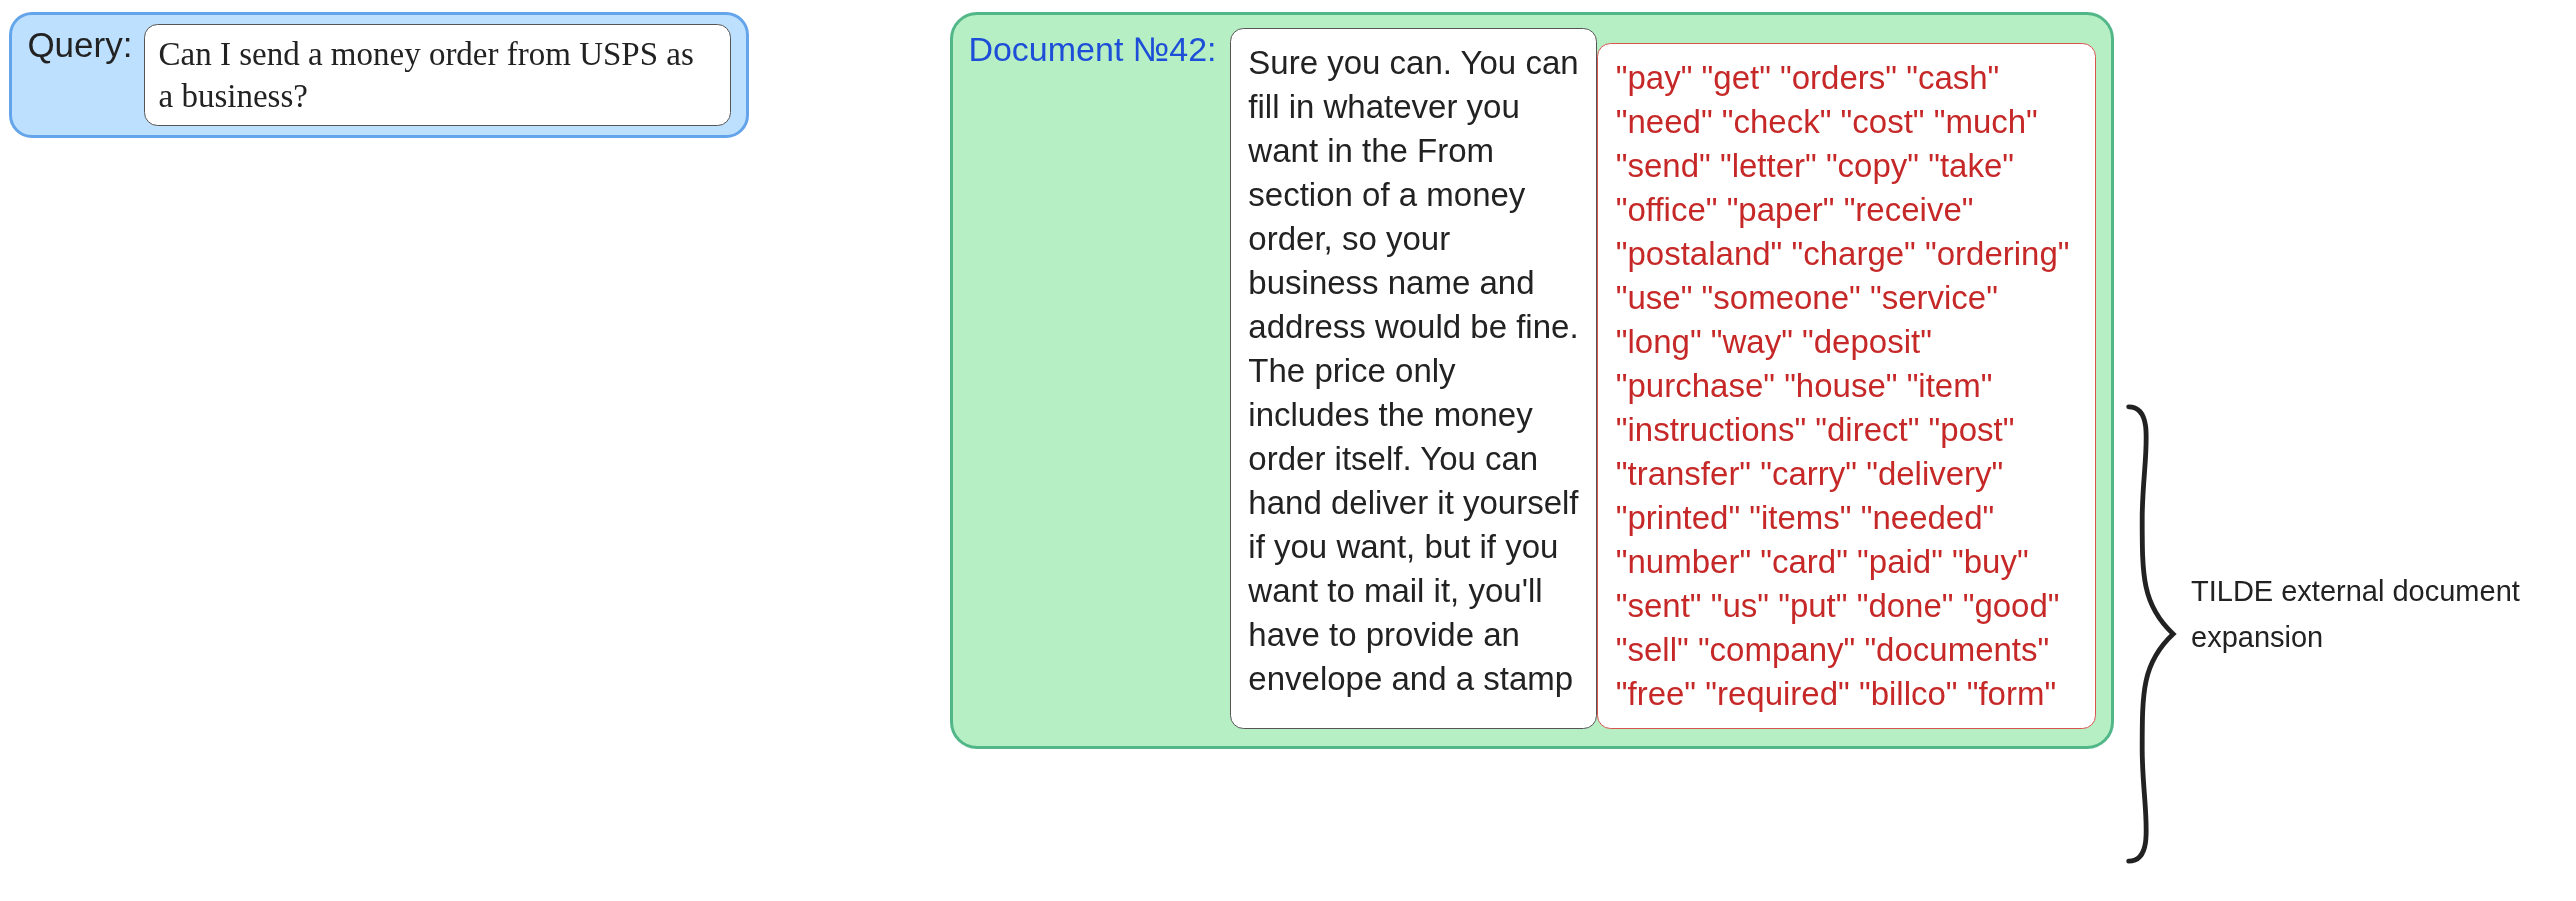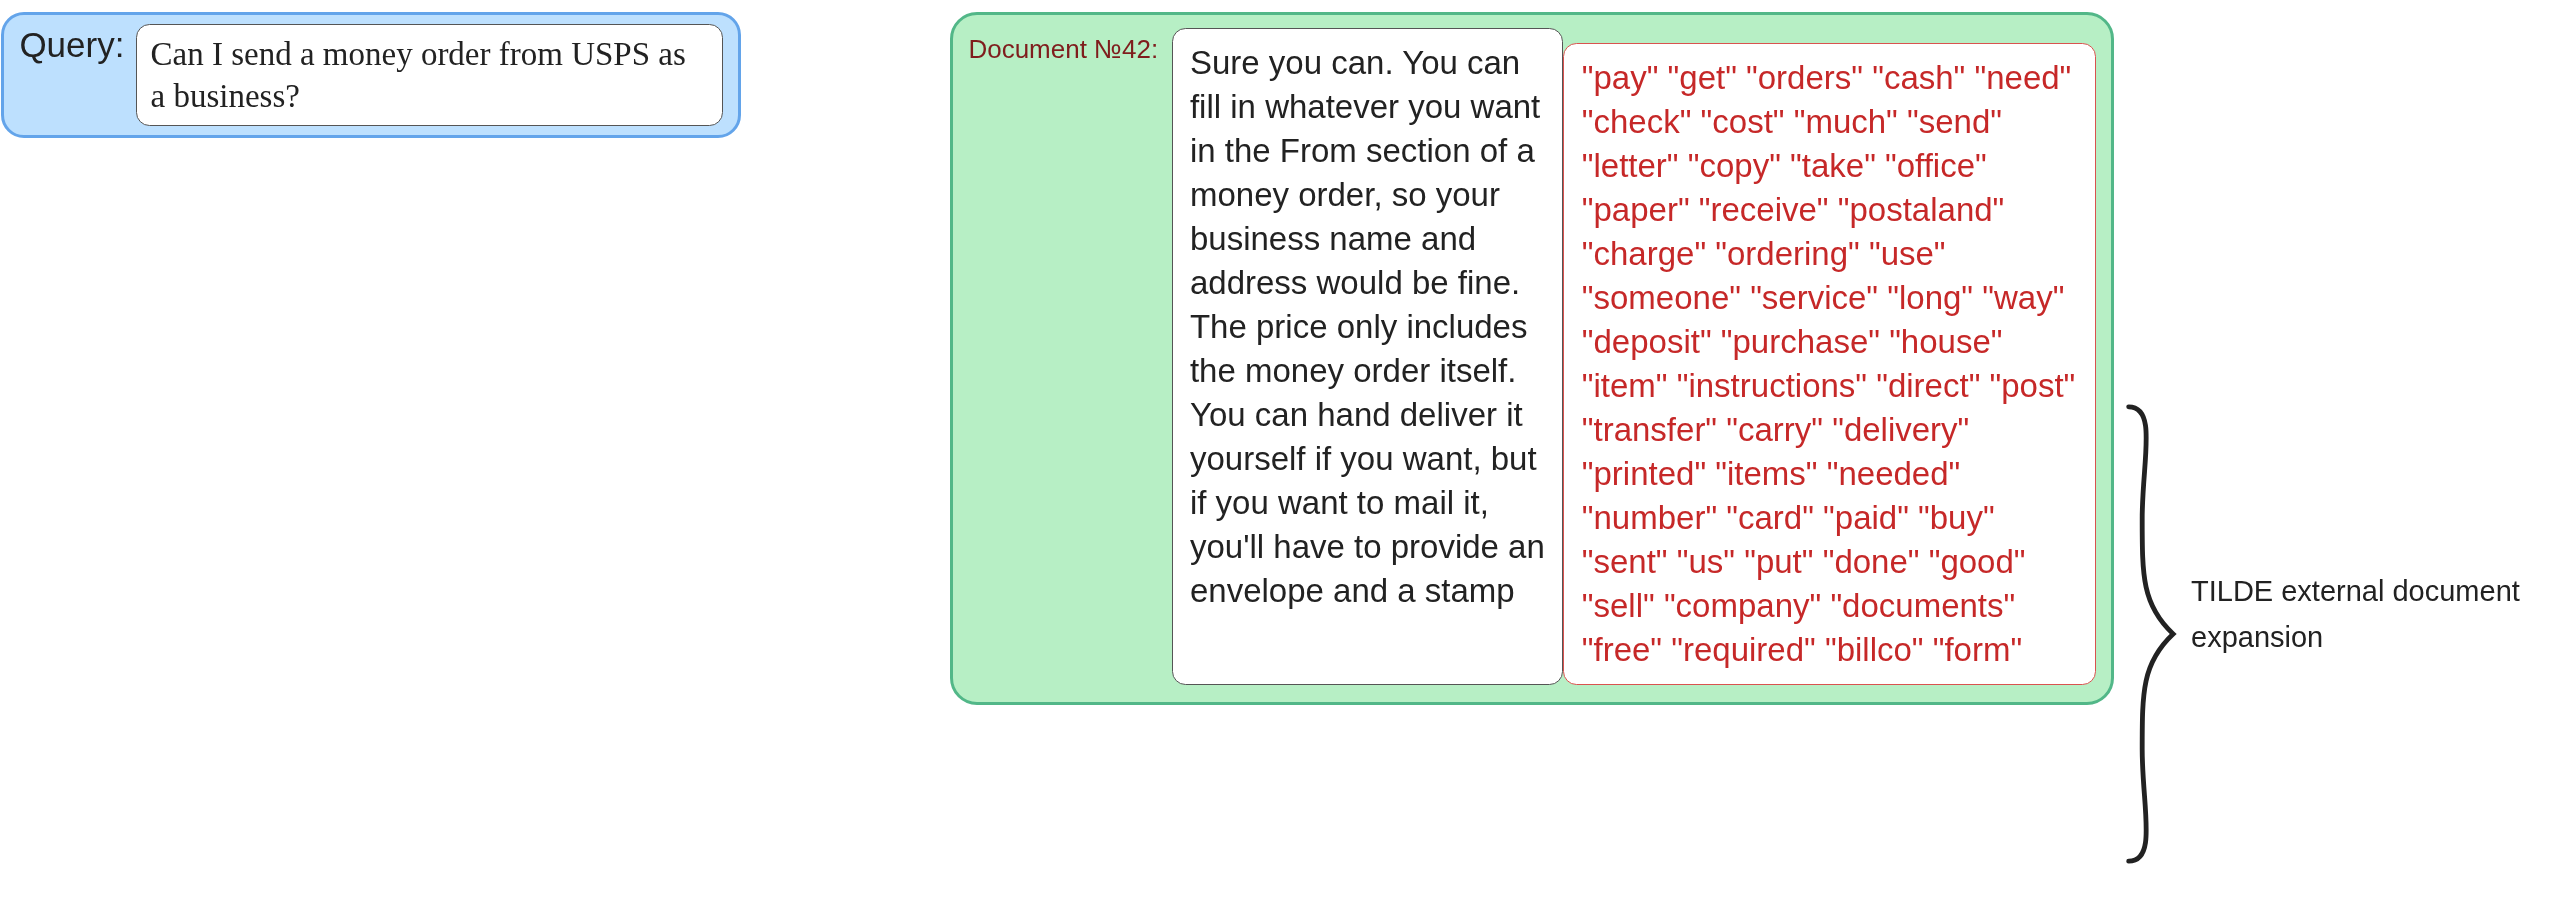--- a/index.html
+++ b/index.html
@@ -12,21 +12,21 @@
   }
   .stage {
     position: relative;
     width: 2576px;
     height: 902px;
   }
 
   
   .query-box {
     position: absolute;
-    left: 1px;
+    left: 9px;
     top: 11.6px;
     width: 740px;
     background: #bde0fe;
     border: 3.9px solid #63a4ea;
     border-radius: 23px;
     padding: 9.6px 15.4px 9.6px 15.4px;
     display: flex;
     align-items: flex-start;
   }
   .query-label {
@@ -56,23 +56,23 @@
     top: 11.6px;
     width: 1164px;
     background: #b7efc5;
     border: 3.9px solid #52b788;
     border-radius: 27px;
     padding: 13.5px 15.4px 17.3px 15.4px;
     display: flex;
     align-items: flex-start;
   }
   .doc-label {
-    font-size: 26px;
+    font-size: 34px;
     font-weight: 500;
-    color: #7f1d1d;
+    color: #1d4ed8;
     margin-right: 13.5px;
     line-height: 42px;
     white-space: nowrap;
   }
   .doc-right {
     flex: 1;
     display: flex;
     flex-direction: row;
   }
   .doc-text {

